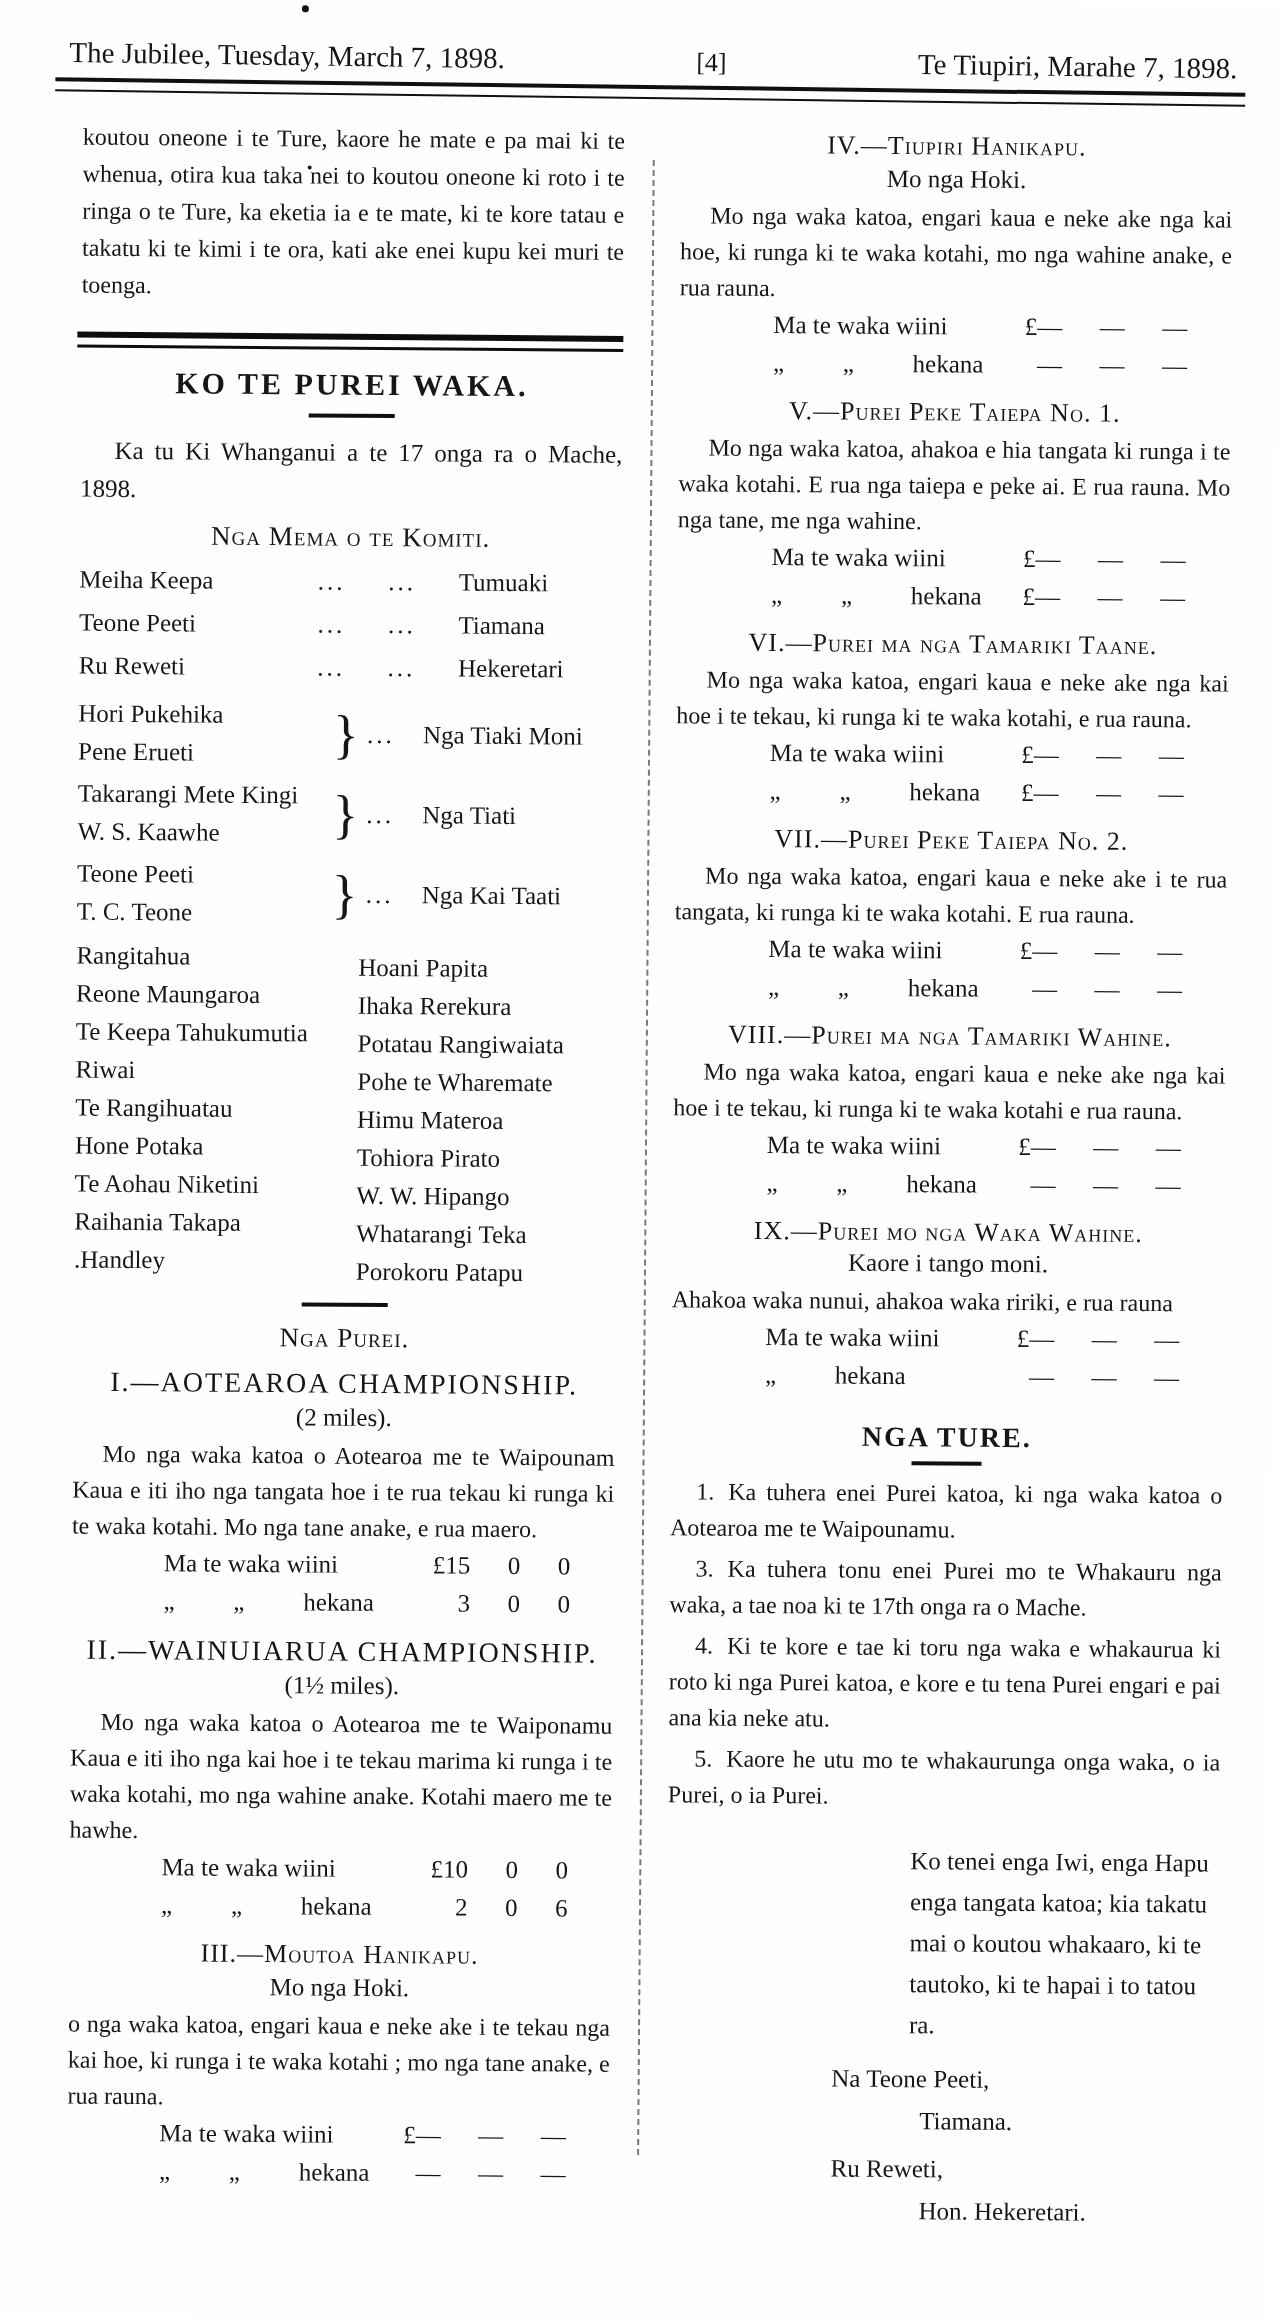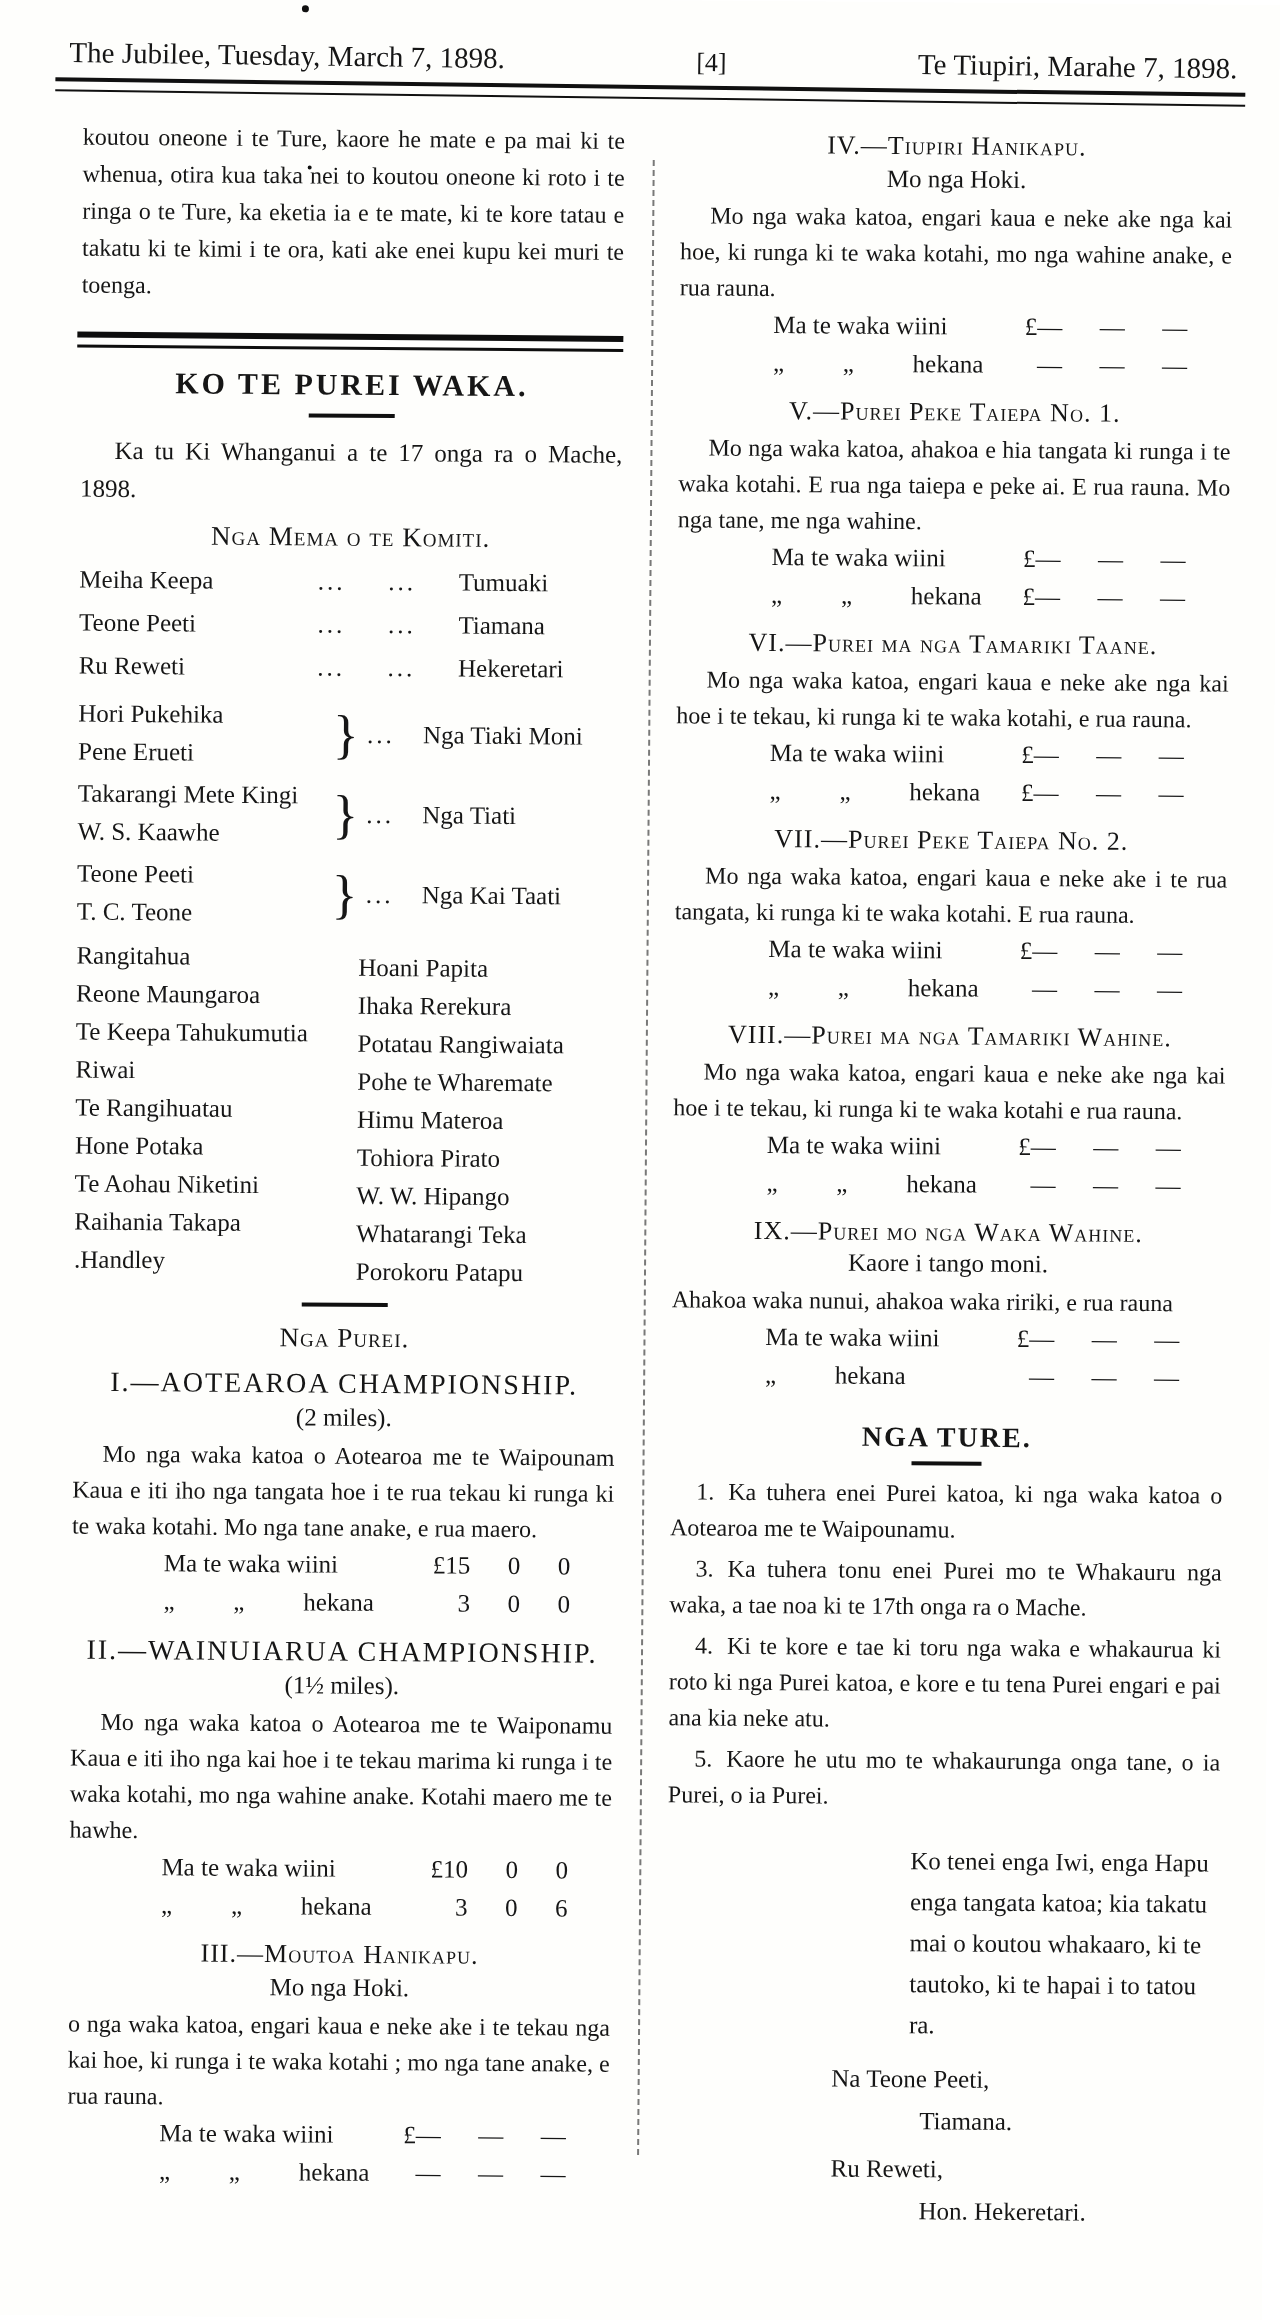--- a/index.html
+++ b/index.html
@@ -191,21 +191,21 @@
       <section class="race">
         <h3 class="race-title caps">II.—WAINUIARUA CHAMPIONSHIP.</h3>
         <p class="race-subtitle">(1½ miles).</p>
         <p class="race-body">Mo nga waka katoa o Aotearoa me te Waiponamu Kaua e iti iho nga kai hoe i te tekau marima ki runga i te waka kotahi, mo nga wahine anake. Kotahi maero me te hawhe.</p>
         <div class="prize-row">
           <span class="prize-label">Ma te waka wiini</span>
           <span class="prize-value">£10 0 0</span>
         </div>
         <div class="prize-row">
           <span class="prize-label ditto">„ „ hekana</span>
-          <span class="prize-value">3 0 6</span>
+          <span class="prize-value">2 0 6</span>
         </div>
       </section>
 
       <section class="race">
         <h3 class="race-title sc">III.—Moutoa Hanikapu.</h3>
         <p class="race-subtitle">Mo nga Hoki.</p>
         <p class="race-body noindent">o nga waka katoa, engari kaua e neke ake i te tekau nga kai hoe, ki runga i te waka kotahi ; mo nga tane anake, e rua rauna.</p>
         <div class="prize-row">
           <span class="prize-label">Ma te waka wiini</span>
           <span class="prize-value">£— — —</span>
@@ -305,21 +305,21 @@
       <p class="rule">
         <span class="rule-num">1.</span><span>Ka tuhera enei Purei katoa, ki nga waka katoa o Aotearoa me te Waipounamu.</span>
       </p>
       <p class="rule">
         <span class="rule-num">3.</span><span>Ka tuhera tonu enei Purei mo te Whakauru nga waka, a tae noa ki te 17th onga ra o Mache.</span>
       </p>
       <p class="rule">
         <span class="rule-num">4.</span><span>Ki te kore e tae ki toru nga waka e whakaurua ki roto ki nga Purei katoa, e kore e tu tena Purei engari e pai ana kia neke atu.</span>
       </p>
       <p class="rule">
-        <span class="rule-num">5.</span><span>Kaore he utu mo te whakaurunga onga tane, o ia Purei, o ia Purei.</span>
+        <span class="rule-num">5.</span><span>Kaore he utu mo te whakaurunga onga waka, o ia Purei, o ia Purei.</span>
       </p>
 
       <p class="closing">Ko tenei enga Iwi, enga Hapu enga tangata katoa; kia takatu mai o koutou whakaaro, ki te tautoko, ki te hapai i to tatou ra.</p>
 
       <div class="sig-block">
         <p class="sig-name">Na Teone Peeti,</p>
         <p class="sig-role">Tiamana.</p>
         <p class="sig-name">Ru Reweti,</p>
         <p class="sig-role">Hon. Hekeretari.</p>
       </div>

